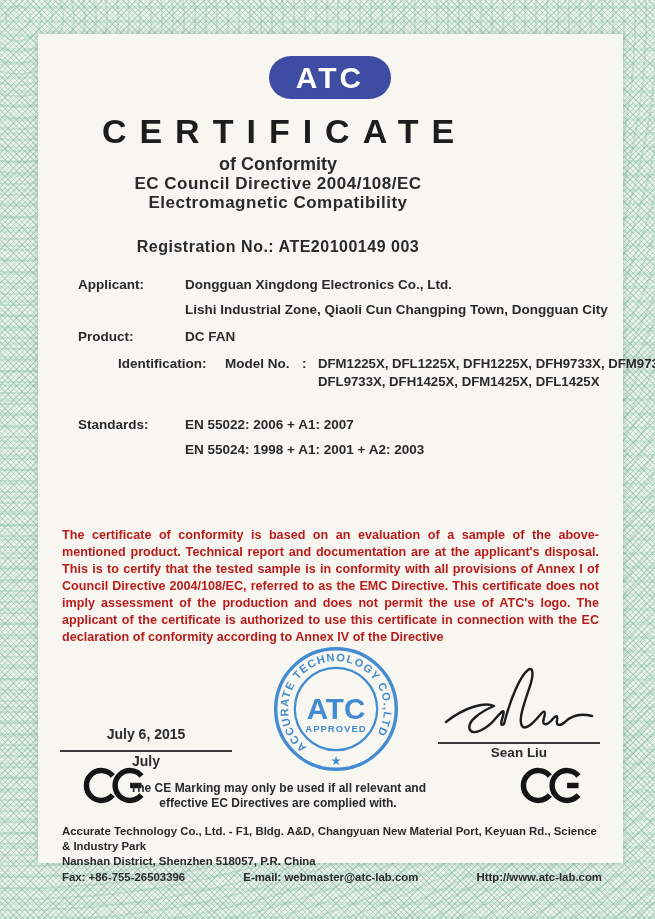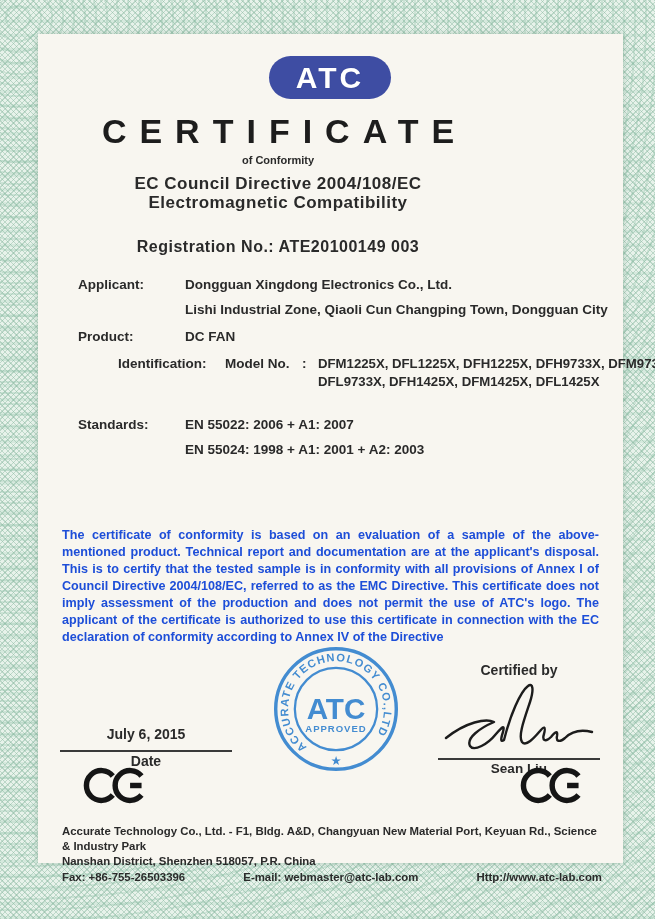--- a/index.html
+++ b/index.html
@@ -26,42 +26,42 @@
 
   
   .logo-pill {
     left:231px; top:22px; width:122px; height:43px;
     background:#3e4da3; border-radius:22px;
     display:flex; align-items:center; justify-content:center;
     color:#ffffff; font-weight:bold; font-size:30px; letter-spacing:3px;
     text-shadow:0 0 1px #2c3a85;
   }
   .cert-title { top:78px; font-size:34px; font-weight:bold; letter-spacing:13px; color:#1d1d1d; text-indent:13px; }
-  .cert-sub { top:120px; font-size:11px; font-weight:bold; }
+  .cert-sub { top:120px; font-size:18px; font-weight:bold; }
   .cert-directive { top:140px; font-size:17px; font-weight:bold; letter-spacing:0.5px; }
   .cert-emc { top:159px; font-size:17px; font-weight:bold; letter-spacing:0.5px; }
   .reg-line { top:204px; font-size:16px; font-weight:bold; letter-spacing:0.5px; }
 
   
   .flabel { left:40px; font-size:13.5px; font-weight:bold; }
   .fvalue { left:147px; font-size:13.5px; font-weight:bold; }
   .row-applicant { top:243px; }
   .row-address { top:268px; }
   .row-product { top:295px; }
   .row-ident { top:322px;padding-left:40px; }
   .model-colon { left:264px; top:322px; font-size:13.5px; font-weight:bold; }
   .model-l1 { left:280px; top:322px; font-size:13.2px; font-weight:bold; white-space:nowrap; }
   .model-l2 { left:280px; top:340px; font-size:13.2px; font-weight:bold; }
   .row-std1 { top:383px; }
   .row-std2 { top:408px; }
 
   .body-par {
     left:24px; top:493px; width:537px;
     font-size:12.6px; font-weight:bold; line-height:17px;
-    text-align:justify; color:#1d4ed8;
+    text-align:justify; color:#b91c1c;
   }
 
   
   .stamp { left:231px; top:608px; width:134px; height:134px; opacity:0.88; }
   .stamp text { fill:#2b7ecd; font-family:"Liberation Sans", sans-serif; }
 
   
   .certified-block { left:400px; top:628px; width:162px; text-align:center; }
   .certified-label { font-size:14px; font-weight:bold; }
   .sig-svg { display:block; margin:2px auto 0; }
@@ -123,44 +123,47 @@
       <path id="stamp-arc" d="M41.3,111 A50,50 0 1 1 98.7,111" fill="none"></path>
       <text font-size="11.6" font-weight="bold" letter-spacing="1.2">
         <textPath href="#stamp-arc" startOffset="2">ACCURATE TECHNOLOGY CO.,LTD</textPath>
       </text>
       <text x="70" y="80" text-anchor="middle" font-size="31" font-weight="bold">ATC</text>
       <text x="70" y="94" text-anchor="middle" font-size="10" font-weight="bold" letter-spacing="1">APPROVED</text>
       <text x="70" y="129" text-anchor="middle" font-size="13">★</text>
     </svg>
 
     <div class="abs certified-block">
-      <div class="certified-label">Certified by</div>
       <svg class="sig-svg" width="158" height="84" viewBox="0 0 158 84">
         <path d="M6 58 C26 42 46 38 54 42 C40 48 26 58 30 66 C34 72 48 64 56 54 C62 47 65 44 63 52 C61 58 60 63 64 60 C70 36 80 12 88 6 C93 2 94 10 90 22 C84 40 78 56 82 62 C86 67 94 58 100 51 C104 46 106 46 104 54 C102 60 105 63 111 57 C115 52 118 50 117 56 C116 61 119 63 125 58 C131 52 140 49 152 52" stroke="#1c1c1c" stroke-width="2.4" fill="none" stroke-linecap="round" stroke-linejoin="round"></path>
       </svg>
       <div class="sig-line"></div>
       <div class="sig-name">Sean Liu</div>
     </div>
 
     <div class="abs date-block">
       <div class="date-value">July 6, 2015</div>
-      <div class="date-label">Date</div>
+      <div class="date-label">July</div>
     </div>
 
     <svg class="abs ce-left" width="62" height="37" viewBox="0 0 108 64">
       <path d="M51.9 15.3 A26 26 0 1 0 51.9 48.7" stroke="#151515" stroke-width="9.5" fill="none"></path>
       <path d="M101.9 15.3 A26 26 0 1 0 101.9 48.7" stroke="#151515" stroke-width="9.5" fill="none"></path>
       <path d="M82 32 H102" stroke="#151515" stroke-width="9.5" fill="none"></path>
     </svg>
     <svg class="abs ce-right" width="62" height="37" viewBox="0 0 108 64">
       <path d="M51.9 15.3 A26 26 0 1 0 51.9 48.7" stroke="#151515" stroke-width="9.5" fill="none"></path>
       <path d="M101.9 15.3 A26 26 0 1 0 101.9 48.7" stroke="#151515" stroke-width="9.5" fill="none"></path>
       <path d="M82 32 H102" stroke="#151515" stroke-width="9.5" fill="none"></path>
     </svg>
 
+    <div class="abs center ce-note">
+      <div>The CE Marking may only be used if all relevant and</div>
+      <div>effective EC Directives are complied with.</div>
+    </div>
 
     <div class="abs footer">
       <div>Accurate Technology Co., Ltd. - F1, Bldg. A&amp;D, Changyuan New Material Port, Keyuan Rd., Science &amp; Industry Park</div>
       <div>Nanshan District, Shenzhen 518057, P.R. China</div>
       <div class="footer-contacts">
         <span>Fax: +86-755-26503396</span>
         <span>E-mail: webmaster@atc-lab.com</span>
         <span>Http://www.atc-lab.com</span>
       </div>
     </div>

